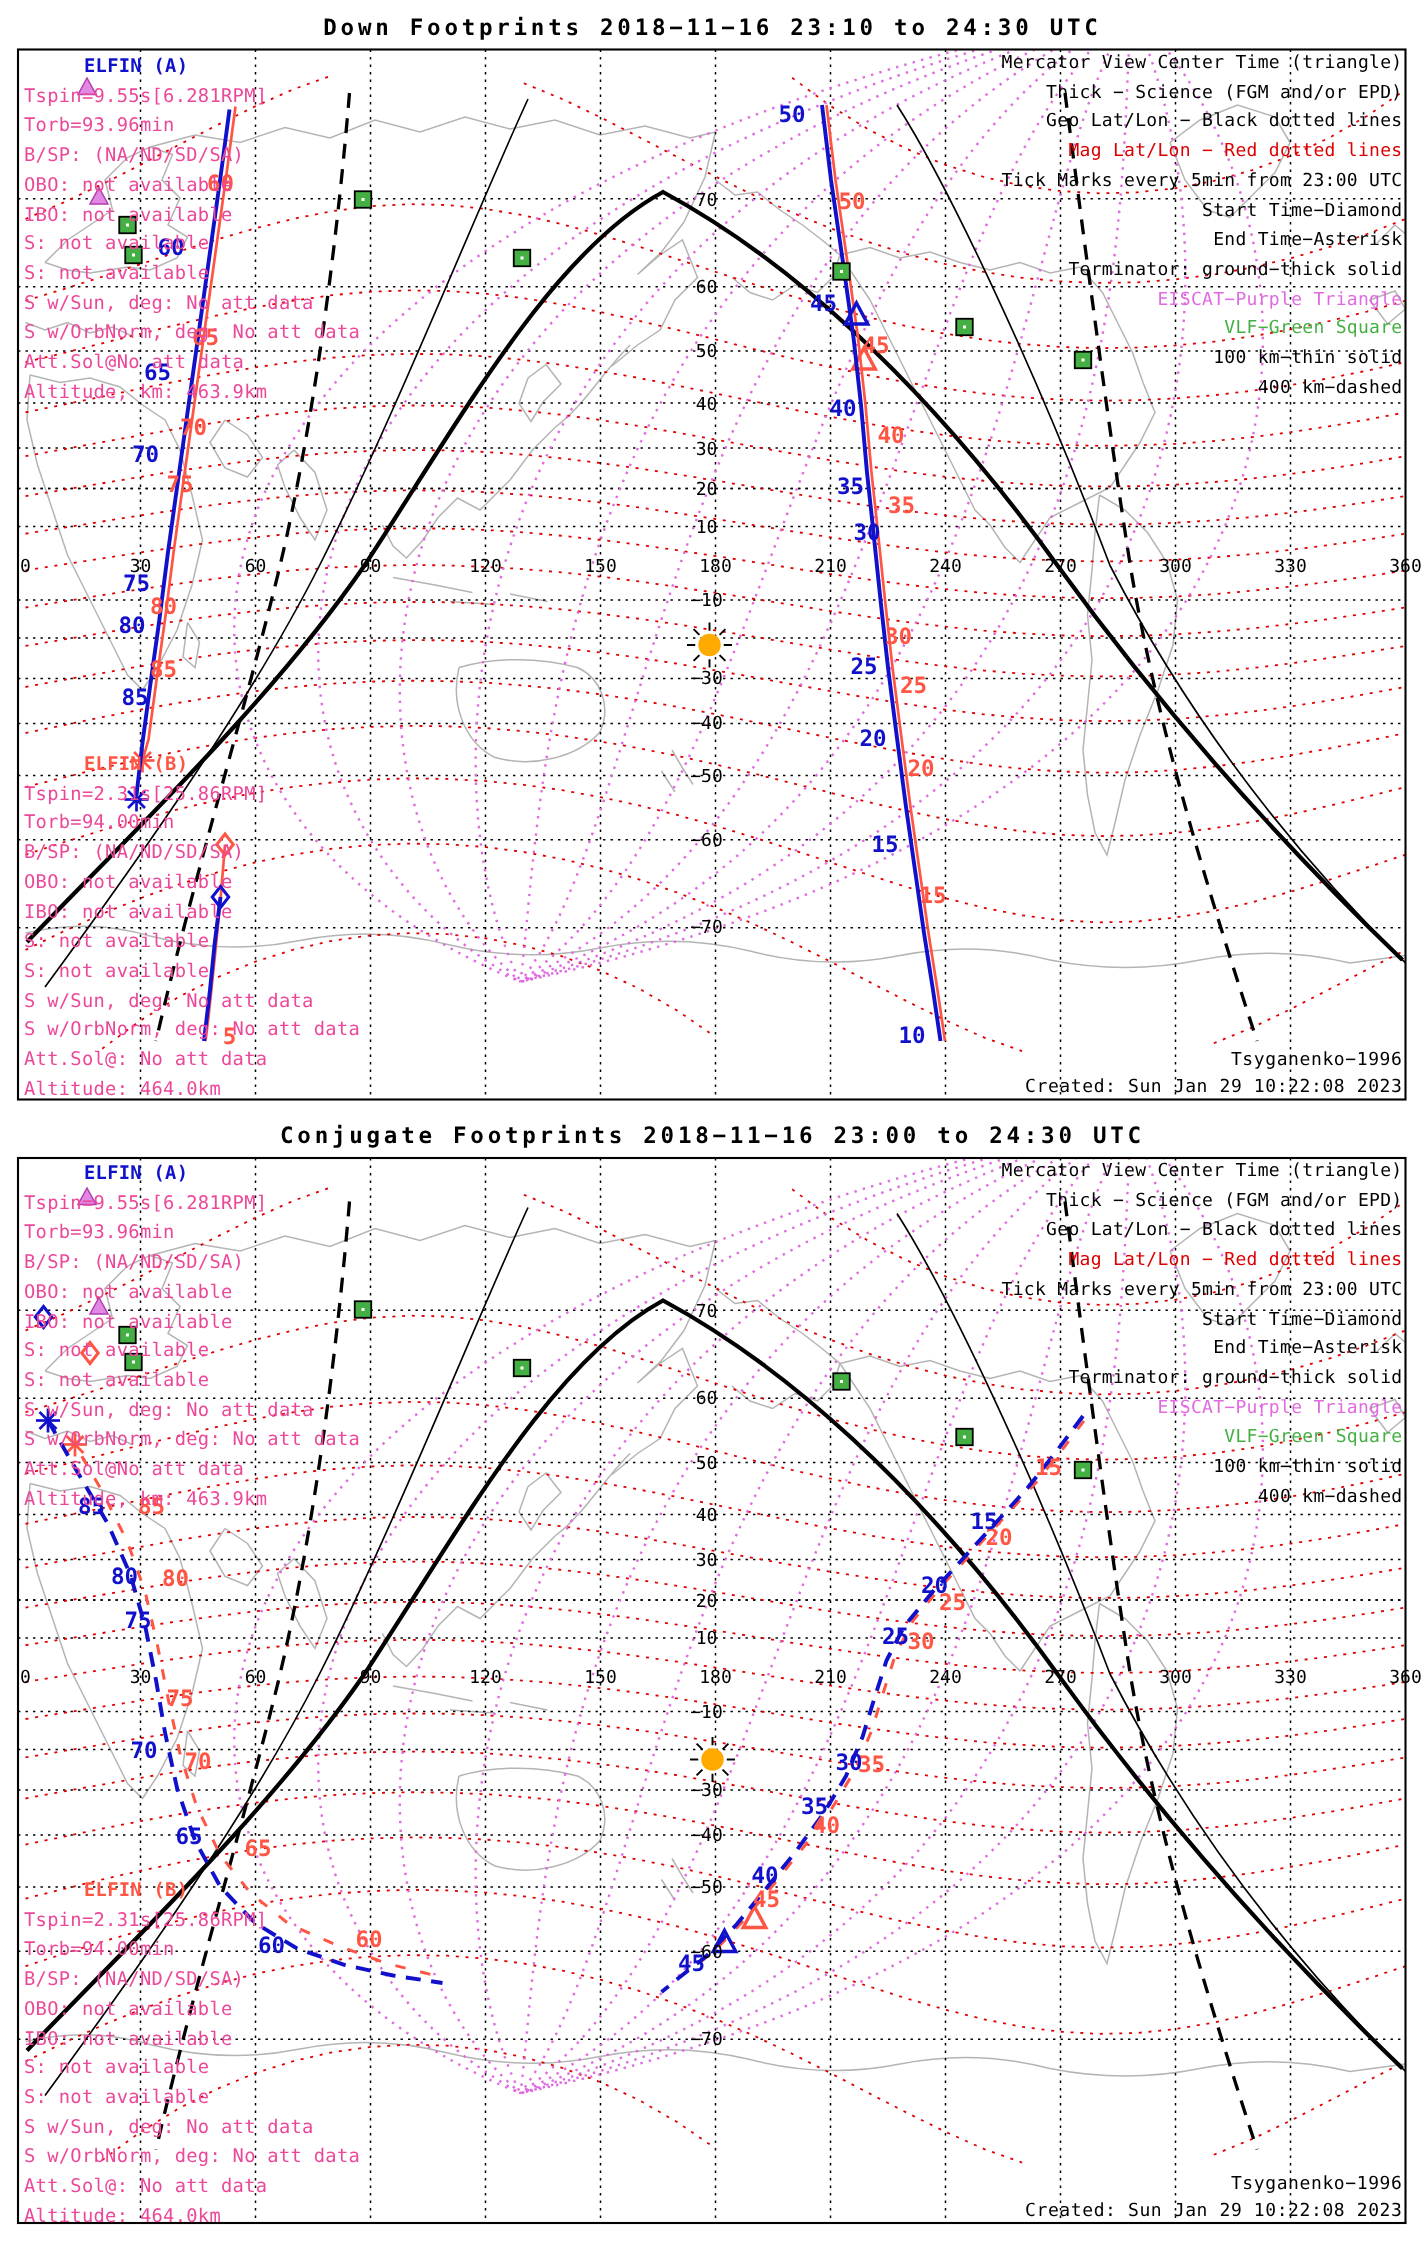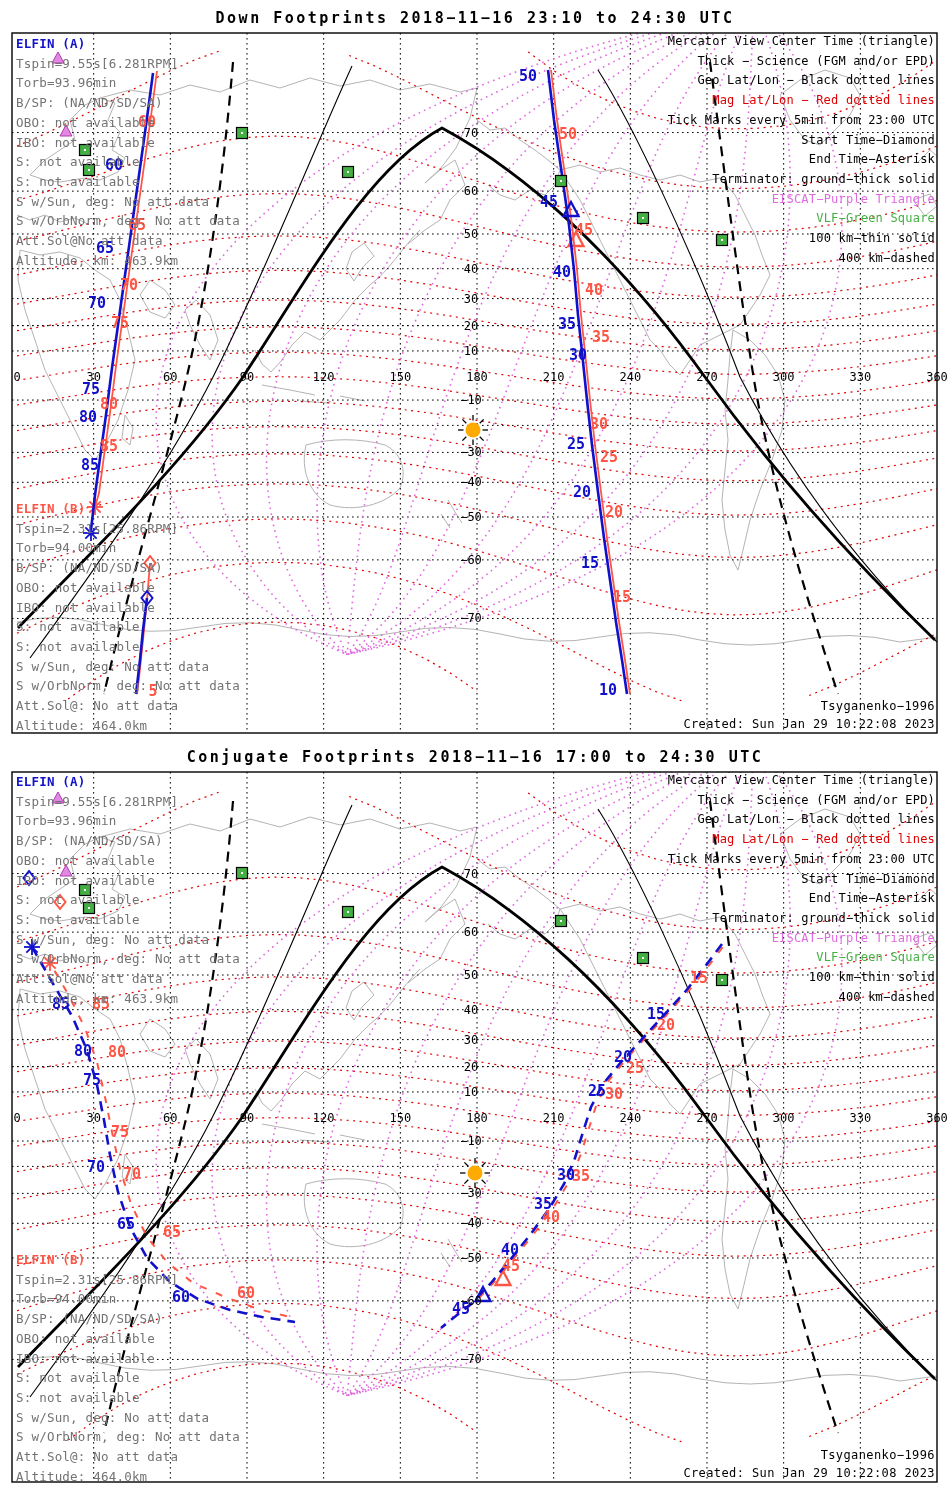--- a/index.html
+++ b/index.html
@@ -2,22 +2,22 @@
 <html><head>
 <meta charset="utf-8">
 <style>
   html,body{margin:0;padding:0;background:#fff;}
   #app{position:relative;width:950px;height:1500px;background:#fff;overflow:hidden;
        font-family:"DejaVu Sans Mono",monospace;}
   #plot-svg{position:absolute;left:0;top:0;}
   #text-layer{position:absolute;left:0;top:0;width:950px;height:1500px;pointer-events:none;}
   .title{position:absolute;width:950px;text-align:center;font-size:15px;letter-spacing:2.5px;
          color:#000;font-weight:bold;white-space:pre;}
-  .info{position:absolute;font-size:12.5px;letter-spacing:.2px;color:#737373;white-space:pre;}
-  .hdr{font-weight:bold;}
+  .info{position:absolute;font-size:12.5px;letter-spacing:.2px;color:#ec4899;white-space:pre;}
+  .hdr{font-weight:bold;margin-left:40px;}
   .legend{position:absolute;right:15px;font-size:12px;letter-spacing:.2px;text-align:right;white-space:pre;}
   .footer{position:absolute;right:15px;font-size:12px;letter-spacing:.4px;color:#000;text-align:right;white-space:pre;}
   .lbl{position:absolute;font-size:12px;color:#000;transform:translate(-50%,-50%);white-space:pre;}
   .min{position:absolute;font-size:15px;font-weight:bold;transform:translate(-50%,-50%);white-space:pre;}
 </style>
 </head>
 <body>
 
 <div id="app">
   <svg id="plot-svg" width="950" height="1500">
@@ -307,21 +307,21 @@
           <line x1="468.2824855787278" y1="1166.2824855787278" x2="464.39339828220176" y2="1162.3933982822018" stroke="#000" stroke-width="1.3"></line>
           <line x1="475" y1="1163.5" x2="475" y2="1158" stroke="#000" stroke-width="1.3"></line>
           <line x1="481.7175144212722" y1="1166.2824855787278" x2="485.6066017177982" y2="1162.3933982822018" stroke="#000" stroke-width="1.3"></line>
           <circle cx="475" cy="1173" r="7.5" fill="#ffaa00"></circle>
         </g>
       </g>
       <rect x="12" y="772" width="925" height="710" stroke="#000" stroke-width="1.4" fill="none"></rect>
     </svg>
   <div id="text-layer">
     <div class="title" id="title-0" style="top: 9px;">Down Footprints 2018−11−16 23:10 to 24:30 UTC</div>
-    <div class="title" id="title-1" style="top: 748px;">Conjugate Footprints 2018−11−16 17:00 to 24:30 UTC</div>
+    <div class="title" id="title-1" style="top: 748px;">Conjugate Footprints 2018−11−16 23:00 to 24:30 UTC</div>
     <div class="footer" id="f0a" style="top: 699px;">Tsyganenko−1996</div>
     <div class="footer" id="f0b" style="top: 717px;">Created: Sun Jan 29 10:22:08 2023</div>
     <div class="footer" id="f1a" style="top: 1448px;">Tsyganenko−1996</div>
     <div class="footer" id="f1b" style="top: 1466px;">Created: Sun Jan 29 10:22:08 2023</div>
   <span class="min" style="left: 568px; top: 134px; color: rgb(255, 85, 68);">50</span>
       <span class="min" style="left: 584px; top: 230px; color: rgb(255, 85, 68);">45</span>
       <span class="min" style="left: 594px; top: 290px; color: rgb(255, 85, 68);">40</span>
       <span class="min" style="left: 601px; top: 337px; color: rgb(255, 85, 68);">35</span>
       <span class="min" style="left: 599px; top: 424px; color: rgb(255, 85, 68);">30</span>
       <span class="min" style="left: 609px; top: 457px; color: rgb(255, 85, 68);">25</span>

